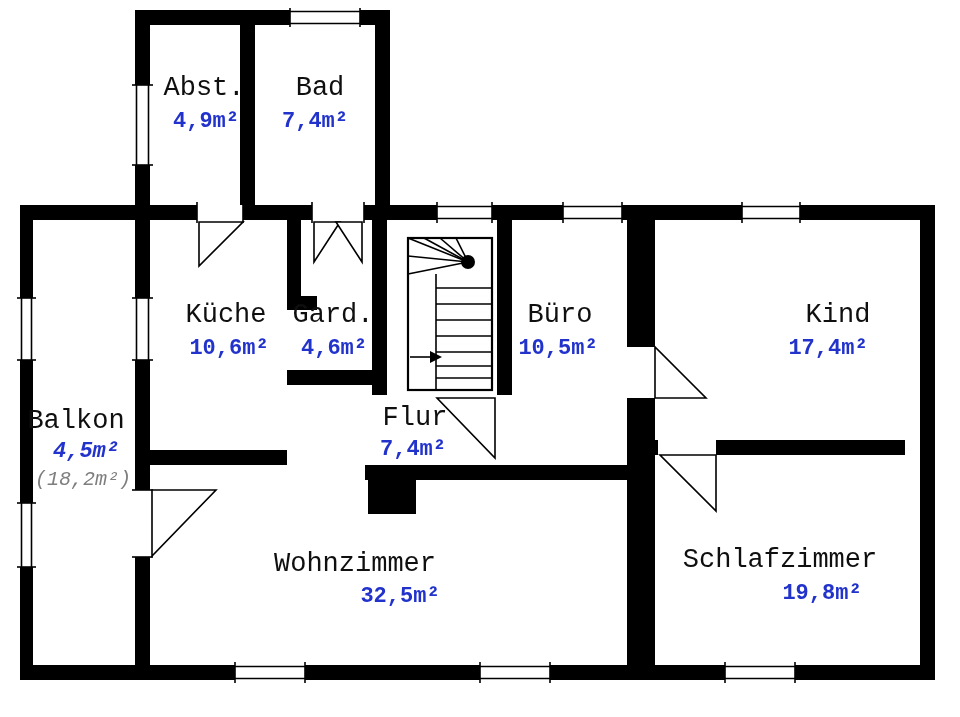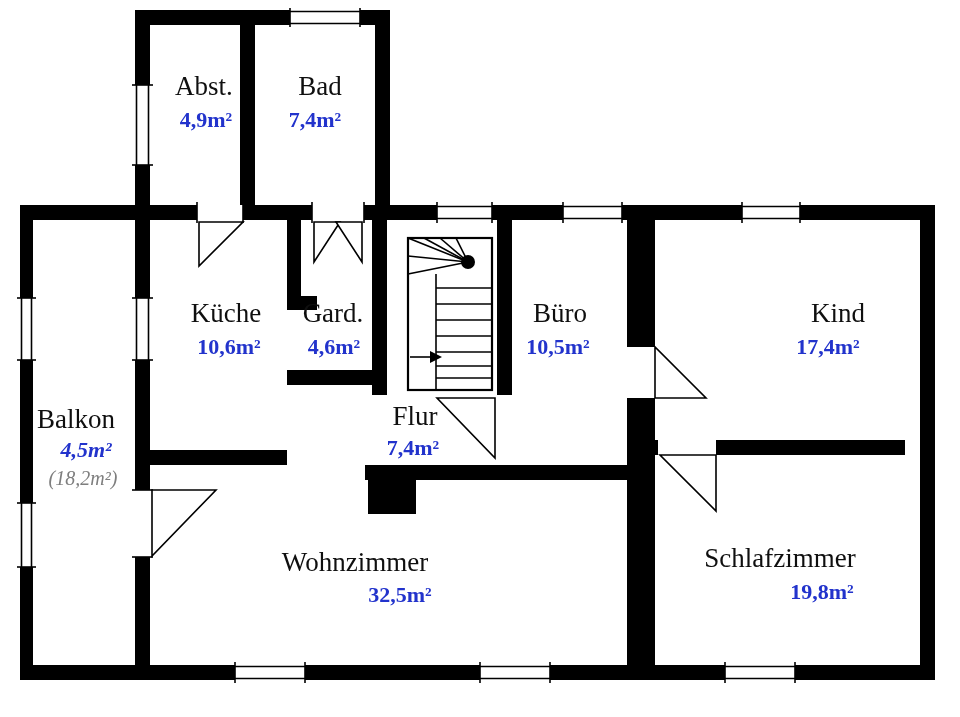--- a/index.html
+++ b/index.html
@@ -1,17 +1,17 @@
 <!DOCTYPE html>
 <html><head>
 <meta charset="utf-8">
 <style>
   html,body{margin:0;padding:0;background:#ffffff;}
   .stage{position:relative;width:960px;height:717px;background:#ffffff;overflow:hidden;
-         font-family:Liberation Serif, serif;}
+         font-family:Liberation Mono, monospace;}
   svg{display:block;}
   .room-name{fill:#0f0f0f;font-size:27px;font-weight:400;}
   .room-area{font-size:22px;font-weight:600;}
   .room-area-alt{font-size:20px;font-weight:400;font-style:italic;}
   .italic{font-style:italic;}
   .sym{stroke:#000;stroke-width:1.6;fill:none;}
   .door-leaf{stroke:#000;stroke-width:1.6;fill:#ffffff;}
   .stair-line{stroke:#000;stroke-width:1.6;fill:none;}
   .stair-outline{stroke:#000;stroke-width:2.2;fill:none;}
 </style>

